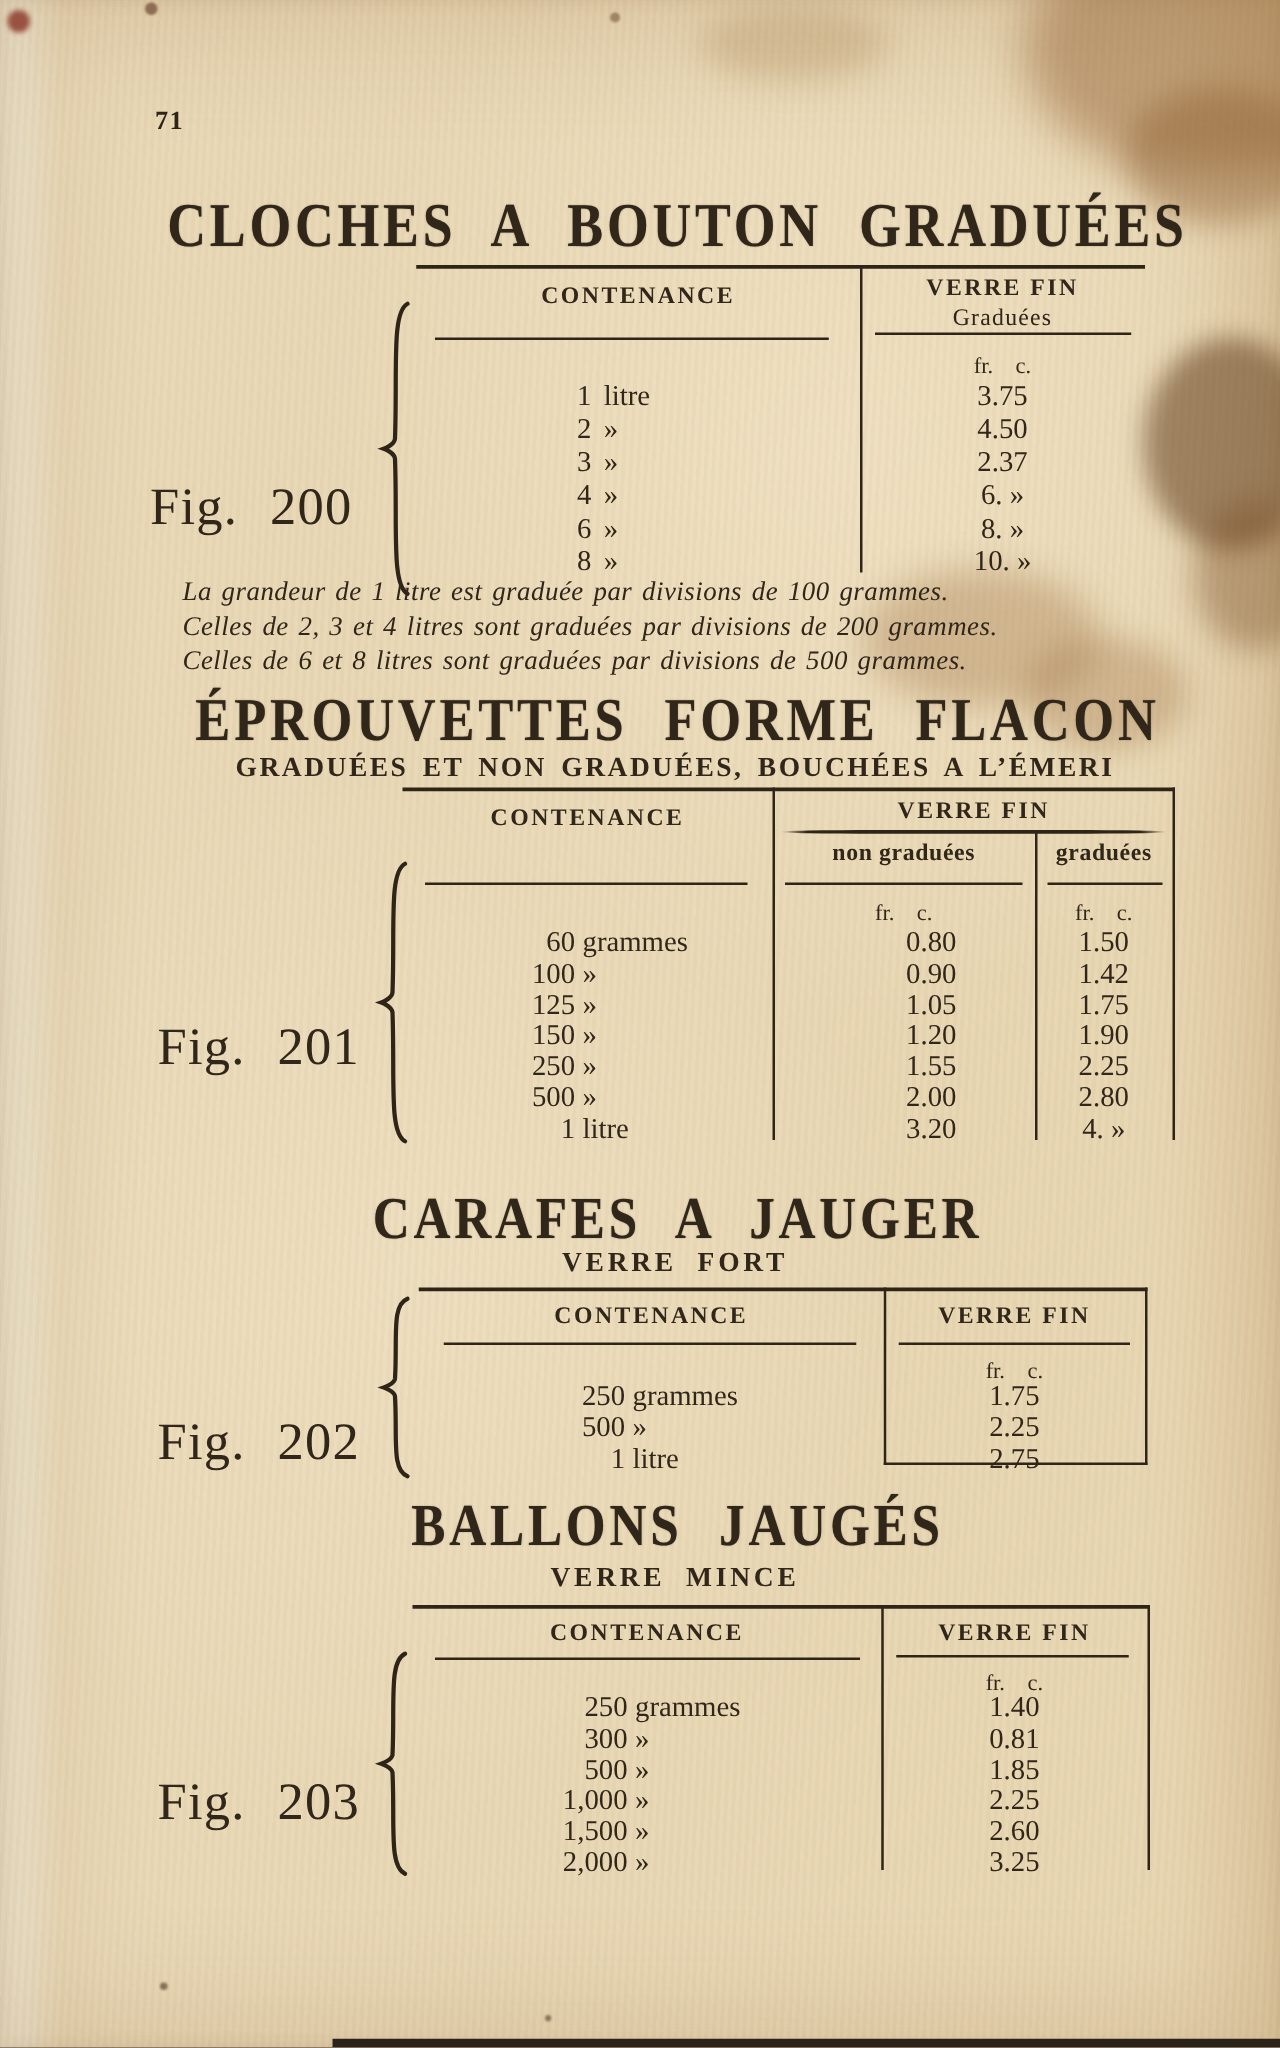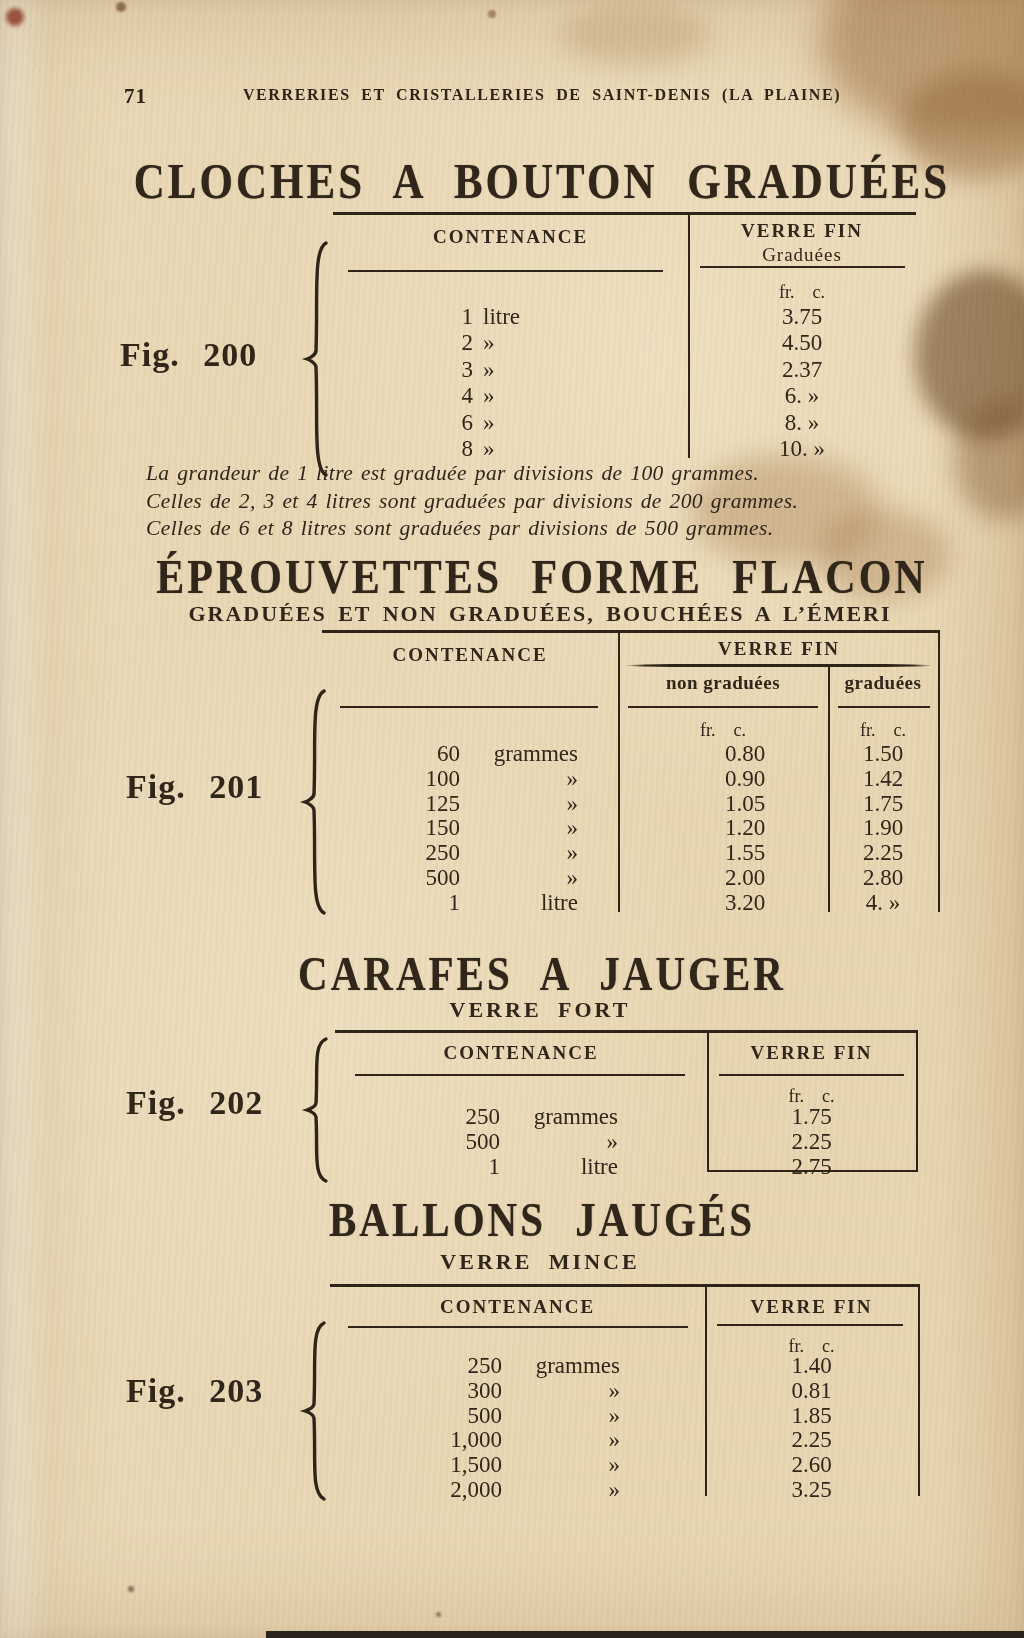--- a/index.html
+++ b/index.html
@@ -23,35 +23,35 @@
   .big-title>span{display:inline-block;transform:scaleY(1.16);transform-origin:center top;
     letter-spacing:3px;word-spacing:16px;text-shadow:0 0 1px rgba(40,30,18,0.5);}
   #t1{top:153px;font-size:43px;}
   #t2{top:549px;font-size:42px;}
   #t3{top:946px;font-size:41px;}
   #t4{top:1192px;font-size:41px;}
   .subtitle{position:absolute;left:0;width:1080px;text-align:center;font-weight:700;}
   #sub2{top:601px;font-size:22px;letter-spacing:2px;word-spacing:4px;}
   #sub3{top:997px;font-size:22px;letter-spacing:3px;word-spacing:8px;}
   #sub4{top:1249px;font-size:22px;letter-spacing:3px;word-spacing:8px;}
-  .fig{position:absolute;font-weight:700;font-size:34px;word-spacing:14px;letter-spacing:1px;}
+  .fig{position:absolute;font-weight:400;font-size:42px;word-spacing:14px;letter-spacing:1px;margin-top:46px;}
   #fig1{left:120px;top:336px;}
   #fig2{left:126px;top:768px;}
   #fig3{left:126px;top:1084px;}
   #fig4{left:126px;top:1372px;}
   .brace{position:absolute;}
   .tbl{position:absolute;}
   .rule{position:absolute;background:#2e2418;}
   .hd{position:absolute;text-align:center;font-weight:700;font-size:19px;letter-spacing:2px;}
   .hd .sub{display:block;font-weight:400;letter-spacing:1px;font-size:19px;margin-top:2px;}
   .frc{position:absolute;text-align:center;font-size:18px;white-space:pre;}
   .rows{position:absolute;}
   .trow{position:relative;font-size:23px;}
   .trow .qty{display:inline-block;text-align:right;}
-  .trow .unit{display:inline-block;text-align:right;}
+  .trow .unit{display:inline-block;text-align:left;}
   .trow .price,.trow .p1,.trow .p2{position:absolute;top:0;text-align:center;}
   
   #tbl1{left:333px;top:212px;width:583px;height:252px;}
   #tbl1 .trow{height:26.4px;line-height:26.4px;}
   #tbl1 .qty{width:140px;}
   #tbl1 .unit{margin-left:10px;width:90px;text-align:left;}
   #tbl1 .price{left:355px;width:228px;}
   
   #tbl2{left:322px;top:630px;width:618px;height:285px;}
   #tbl2 .trow{height:24.8px;line-height:24.8px;}
@@ -91,21 +91,20 @@
   <div class="stain" style="left:690px;top:455px;width:190px;height:110px;background:rgba(158,112,62,0.35);filter:blur(14px);"></div>
   <div class="stain" style="left:820px;top:510px;width:130px;height:90px;background:rgba(152,106,58,0.32);filter:blur(12px);"></div>
   <div class="stain" style="left:560px;top:5px;width:150px;height:60px;background:rgba(160,118,68,0.25);filter:blur(12px);"></div>
   <div class="stain" style="left:6px;top:8px;width:18px;height:18px;background:rgba(130,40,25,0.75);filter:blur(2px);"></div>
   <div class="stain" style="left:116px;top:2px;width:10px;height:10px;background:rgba(90,50,30,0.6);filter:blur(1px);"></div>
   <div class="stain" style="left:488px;top:10px;width:8px;height:8px;background:rgba(100,60,35,0.5);filter:blur(1px);"></div>
   <div class="stain" style="left:128px;top:1586px;width:6px;height:6px;background:rgba(70,50,30,0.6);filter:blur(1px);"></div>
   <div class="stain" style="left:436px;top:1612px;width:5px;height:5px;background:rgba(70,50,30,0.55);filter:blur(1px);"></div>
 
   <div class="pagenum ink">71</div>
-  <div class="runhead ink">VERRERIES ET CRISTALLERIES DE SAINT-DENIS (LA PLAINE)</div>
 
   <div class="big-title" id="t1">
     <span>CLOCHES A BOUTON GRADUÉES</span>
   </div>
   <div class="fig" id="fig1">Fig. 200</div>
   <svg class="brace" style="left:300px;top:240px;" width="30" height="238" viewBox="0 0 30 238">
     <path d="M26,3 C13,10 18,56 16,111 C15.5,116 7,119 7,119 C7,119 15.5,122 16,127 C18,182 13,228 26,235" fill="none" stroke="#2e2418" stroke-width="3.4" stroke-linecap="round"></path>
   </svg>
   <div class="tbl" id="tbl1">
     <div class="rule" style="left:0;top:0;width:583px;height:3px;"></div>

